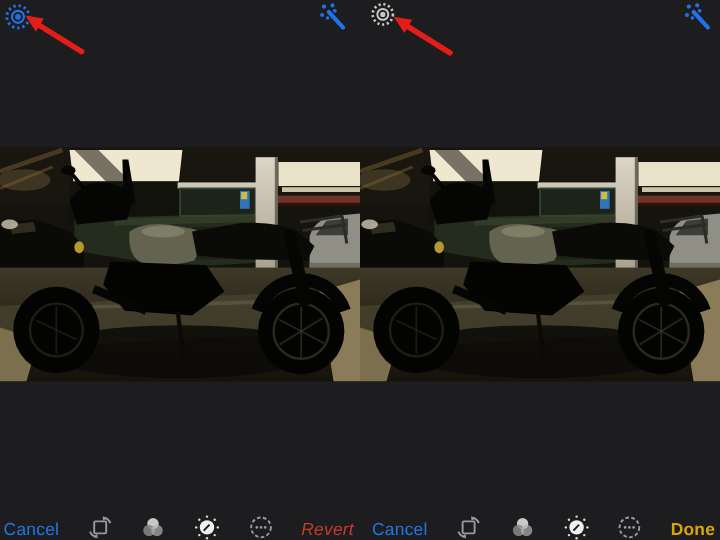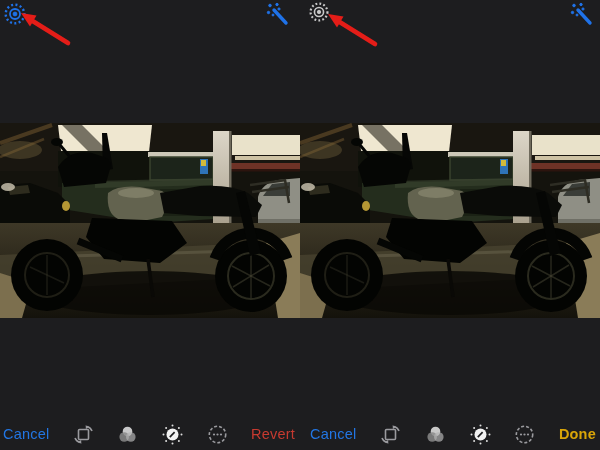--- a/index.html
+++ b/index.html
@@ -4,24 +4,24 @@
 <style>
   html,body{margin:0;padding:0;}
   body{width:600px;height:450px;overflow:hidden;background:var(--background,#1d1d1f);
        font-family:"Liberation Sans", sans-serif;}
   .stage{position:relative;width:600px;height:450px;display:flex;}
   .phone{position:relative;width:300px;height:450px;background:var(--background,#1d1d1f);}
   .photo{position:absolute;left:0;top:123px;width:300px;height:195px;display:block;}
   .topbar-icon{position:absolute;top:2px;}
   .arrow{position:absolute;width:62px;height:42px;}
   .toolbar{position:absolute;left:0;right:0;bottom:0;height:32px;display:flex;
-           align-items:center;justify-content:space-between;}
+           align-items:flex-end;justify-content:space-between;}
   .toolbar .txt{font-size:14.5px;letter-spacing:.2px;}
   .txt-cancel{color:var(--accent-blue,#2276e4);}
-  .txt-revert{color:var(--revert-red,#c63a30);}
+  .txt-revert{color:var(--revert-red,#c63a30);font-style:italic;}
   .txt-done{color:var(--done-yellow,#d9a508);font-weight:bold;}
   .tool-ic{display:flex;align-items:center;justify-content:center;width:22px;height:22px;}
   .pad-l{padding-left:3px;} .pad-r{padding-right:5px;}
   .pad-l2{padding-left:10px;} .pad-r2{padding-right:4px;}
 </style>
 </head>
 <body>
 
 <svg width="0" height="0" style="position:absolute">
   <defs>

